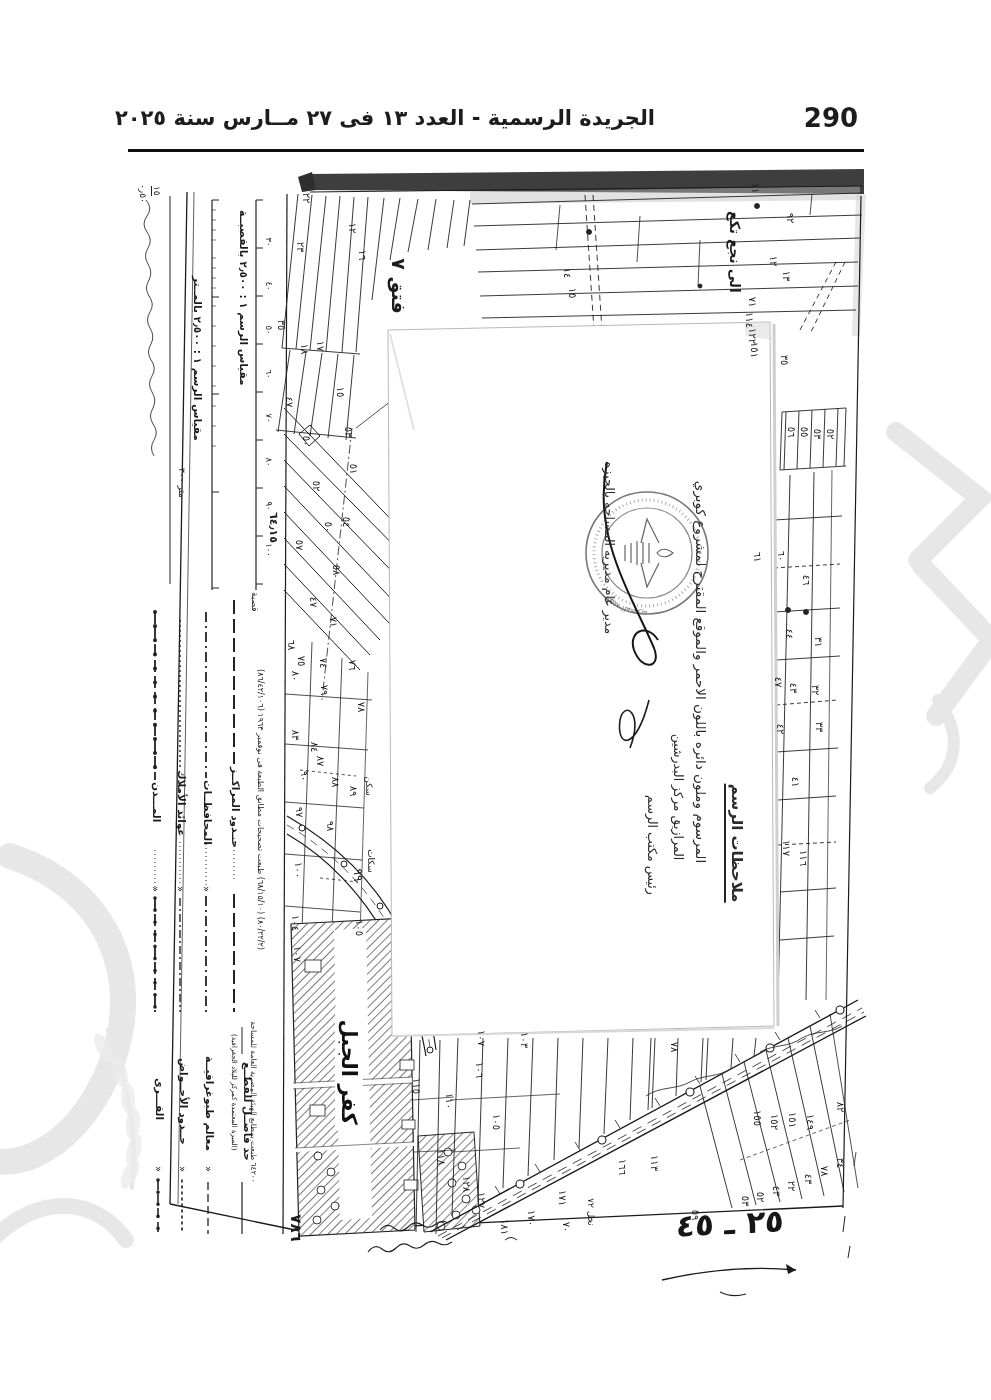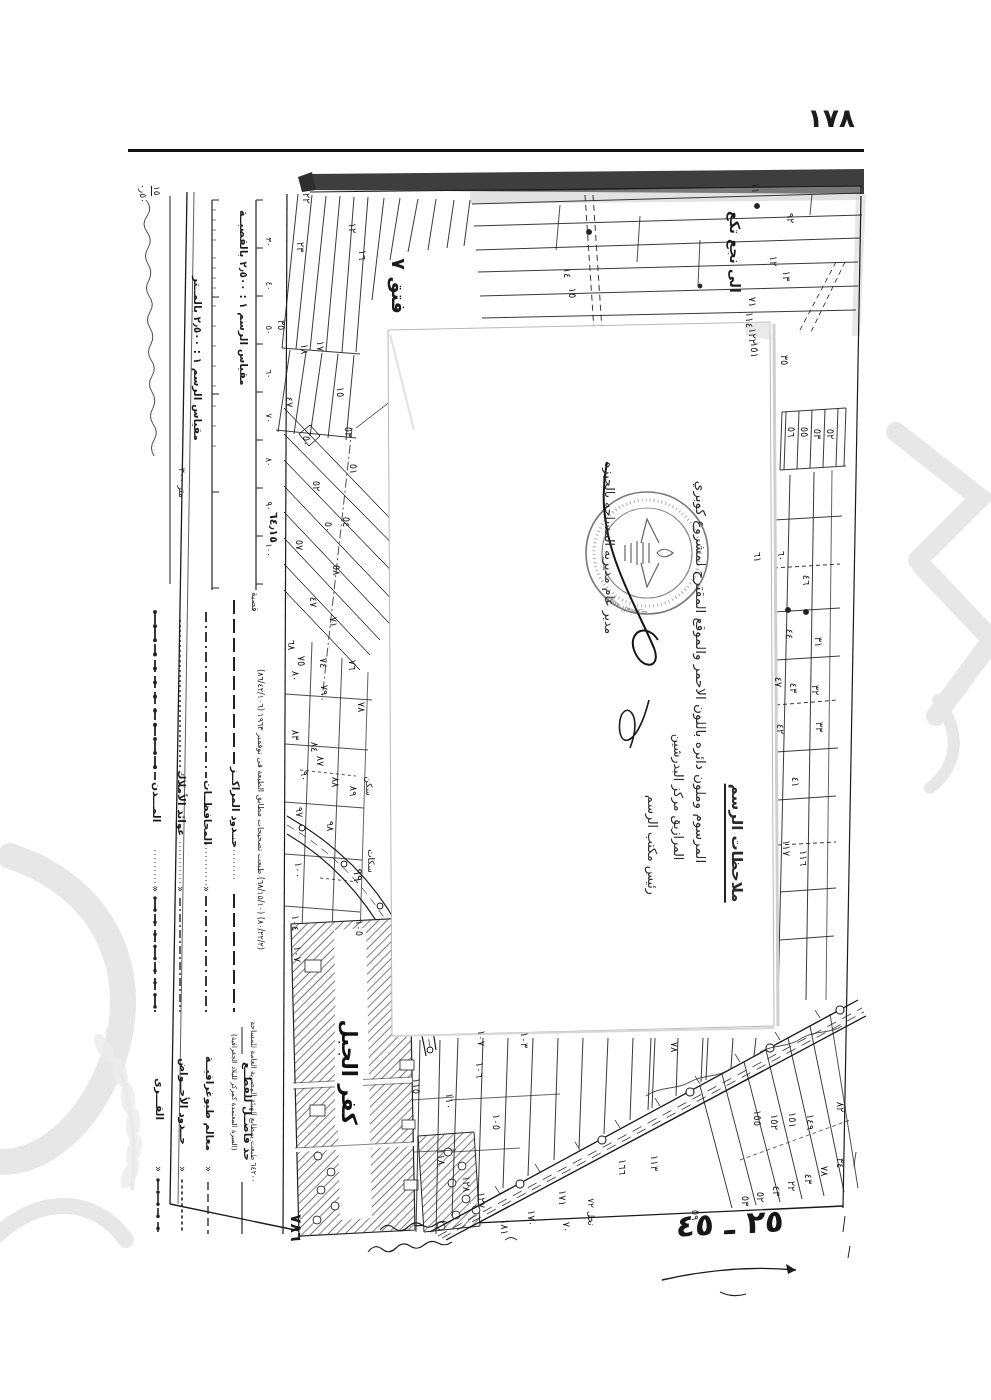--- a/index.html
+++ b/index.html
@@ -40,21 +40,22 @@
   .ditto{font-size:10px;}
   .pn{font-size:8px;text-align:center;}
   .frac{font-size:9px;}
   .frac-t{border-bottom:1px solid #222;}
 </style>
 </head>
 <body>
 
 <div id="page">
 
-  <div class="abs" id="hdr-page">١٧٨</div>
+  <div class="abs" id="hdr-title">الجريدة الرسمية - العدد ١٣ فى ٢٧ مــارس سنة ٢٠٢٥</div>
+  <div class="abs" id="hdr-page">290</div>
   <div class="abs" id="hdr-rule"></div>
 
   <svg class="abs" width="991" height="1400" viewBox="0 0 991 1400" style="left:0;top:0">
     <defs>
       <pattern id="hatch" patternUnits="userSpaceOnUse" width="6" height="6" patternTransform="rotate(45)">
         <line x1="0" y1="0" x2="0" y2="6" stroke="#3c3c3c" stroke-width="1.6"></line>
       </pattern>
       <path id="ringp" d="M647,611 a58,58 0 1,1 0.1,0"></path>
     </defs>
 

